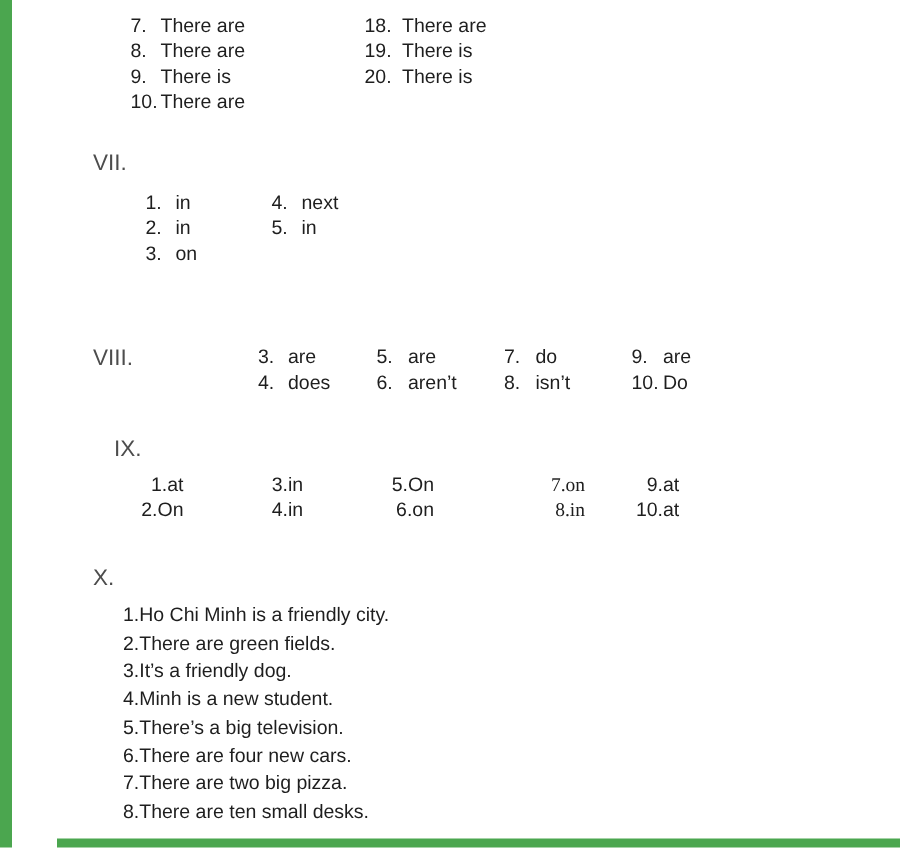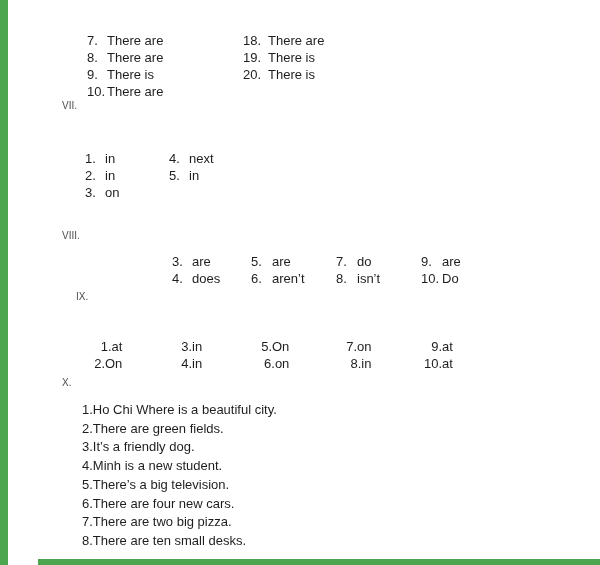--- a/index.html
+++ b/index.html
@@ -9,22 +9,22 @@
   html,body{margin:0;padding:0;}
   body{
     width:600px;height:565px;position:relative;overflow:hidden;
     background:var(--bg);color:var(--text);
     font-family:"Liberation Sans","DejaVu Sans",sans-serif;
     font-size:13px;
   }
   .left-bar{position:absolute;left:0;top:0;width:8px;height:565px;background:var(--green);}
   .bottom-bar{position:absolute;left:38px;right:0;bottom:0;height:6px;background:var(--green);}
   .sec{position:absolute;}
-  .heading{color:var(--heading);font-size:10px;}
-  .col{position:absolute;top:0;white-space:nowrap;margin-top:24px;}
+  .heading{color:var(--heading);font-size:15px;}
+  .col{position:absolute;top:0;white-space:nowrap;}
   .row{line-height:17px;}
   .row .num{display:inline-block;}
   .nw20 .num{width:20px;}
   .nw25 .num{width:25px;}
   .nw21 .num{width:21px;}
   .nw18 .num{width:18px;}
   .xrow{line-height:18.7px;white-space:nowrap;}
 </style>
 </head>
 <body>
@@ -40,21 +40,21 @@
     <div class="row"><span class="num">10.</span><span>There are</span></div>
   </div>
   <div class="col nw25" style="left:243px;">
     <div class="row"><span class="num">18.</span><span>There are</span></div>
     <div class="row"><span class="num">19.</span><span>There is</span></div>
     <div class="row"><span class="num">20.</span><span>There is</span></div>
   </div>
 </div>
 
 <div class="sec heading" style="top:100px;left:62px;">VII.</div>
-<div class="sec" style="top:126px;left:0;width:538px;height:55px;padding-left:16px;">
+<div class="sec" style="top:126px;left:12px;width:538px;height:55px;padding-left:16px;">
   <div class="col nw20" style="left:85px;">
     <div class="row"><span class="num">1.</span><span>in</span></div>
     <div class="row"><span class="num">2.</span><span>in</span></div>
     <div class="row"><span class="num">3.</span><span>on</span></div>
   </div>
   <div class="col nw20" style="left:169px;">
     <div class="row"><span class="num">4.</span><span>next</span></div>
     <div class="row"><span class="num">5.</span><span>in</span></div>
   </div>
 </div>
@@ -86,33 +86,33 @@
     <div class="row"><span class="num">2.</span><span>On</span></div>
   </div>
   <div class="col nw20" style="left:172px;">
     <div class="row"><span class="num">3.</span><span>in</span></div>
     <div class="row"><span class="num">4.</span><span>in</span></div>
   </div>
   <div class="col nw21" style="left:251px;">
     <div class="row"><span class="num">5.</span><span>On</span></div>
     <div class="row"><span class="num">6.</span><span>on</span></div>
   </div>
-  <div class="col nw21" style="left:336px;">
+  <div class="col nw21" style="left:356px;font-family:Liberation Serif, serif;">
     <div class="row"><span class="num">7.</span><span>on</span></div>
     <div class="row"><span class="num">8.</span><span>in</span></div>
   </div>
   <div class="col nw21" style="left:421px;">
     <div class="row"><span class="num">9.</span><span>at</span></div>
     <div class="row"><span class="num">10.</span><span>at</span></div>
   </div>
 </div>
 
 <div class="sec heading" style="top:377px;left:62px;">X.</div>
 <div class="sec nw18" style="top:401px;left:82px;width:500px;">
-  <div class="xrow"><span class="num">1.</span><span>Ho Chi Where is a beautiful city.</span></div>
+  <div class="xrow"><span class="num">1.</span><span>Ho Chi Minh is a friendly city.</span></div>
   <div class="xrow"><span class="num">2.</span><span>There are green fields.</span></div>
   <div class="xrow"><span class="num">3.</span><span>It’s a friendly dog.</span></div>
   <div class="xrow"><span class="num">4.</span><span>Minh is a new student.</span></div>
   <div class="xrow"><span class="num">5.</span><span>There’s a big television.</span></div>
   <div class="xrow"><span class="num">6.</span><span>There are four new cars.</span></div>
   <div class="xrow"><span class="num">7.</span><span>There are two big pizza.</span></div>
   <div class="xrow"><span class="num">8.</span><span>There are ten small desks.</span></div>
 </div>
 
 </body></html>

